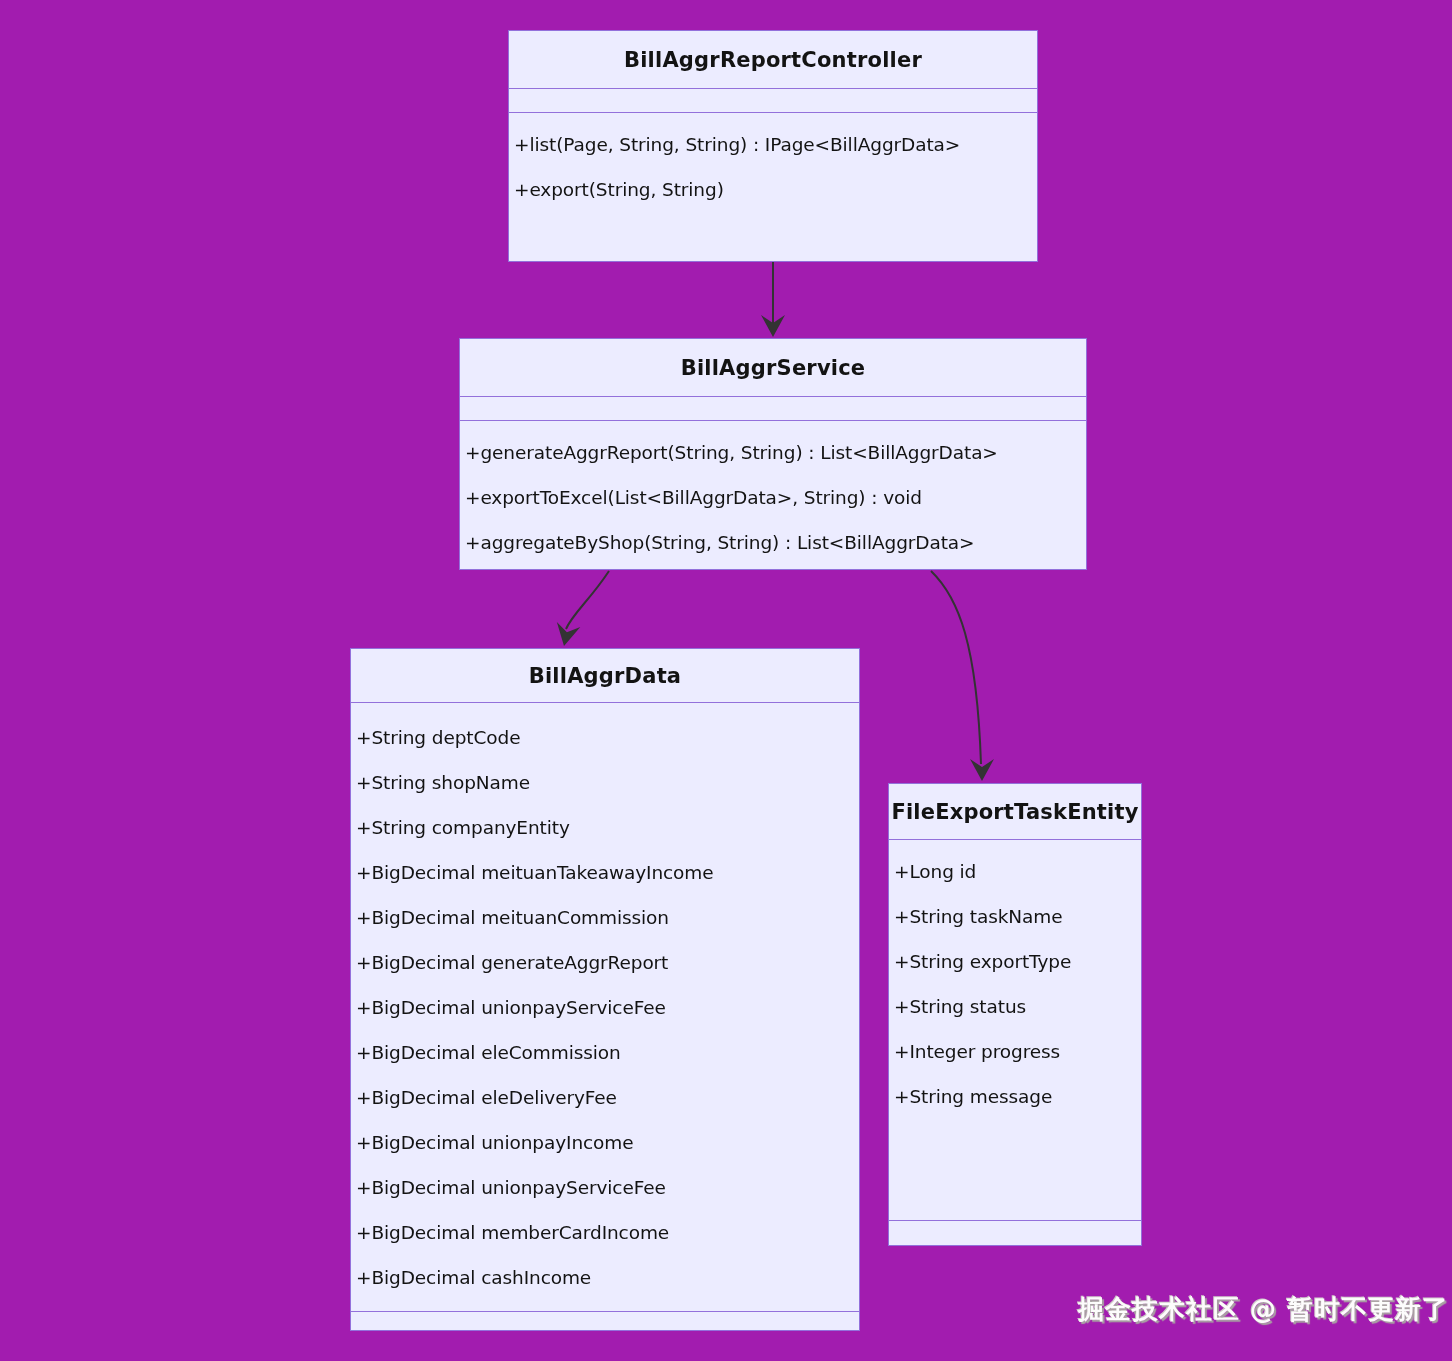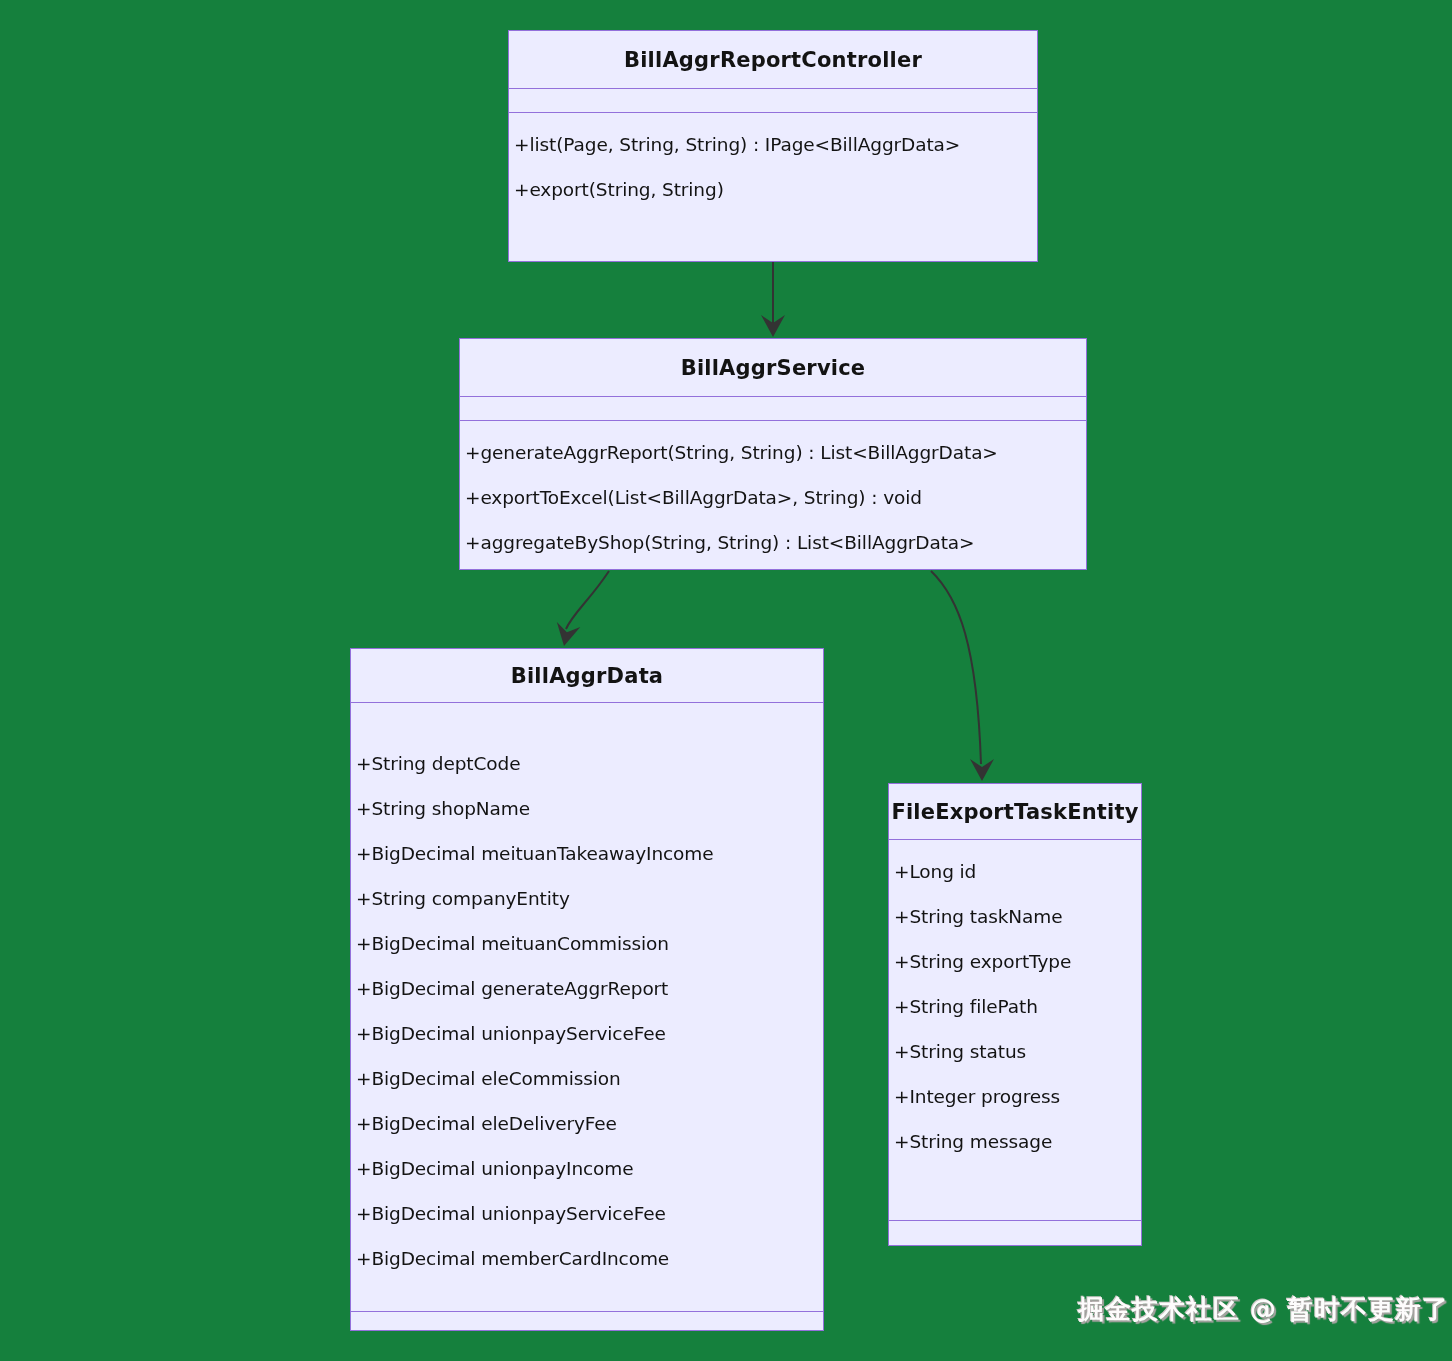--- a/index.html
+++ b/index.html
@@ -5,21 +5,21 @@
   html, body {
     margin: 0;
     padding: 0;
     background: #ffffff;
     font-family: "DejaVu Sans", "Liberation Sans", sans-serif;
   }
   #canvas {
     position: relative;
     width: 1452px;
     height: 1361px;
-    background: #15803d;
+    background: #a21caf;
     overflow: hidden;
   }
   .class-box {
     position: absolute;
     background: #ECECFF;
     border: 1px solid #9370DB;
     box-sizing: border-box;
     display: flex;
     flex-direction: column;
     color: #131313;
@@ -60,21 +60,21 @@
   #box-controller { left: 508px; top: 30px;  width: 530px; height: 232px; }
   #box-controller .box-title { height: 57px; }
   #box-controller .empty-compartment-top { height: 23px; }
   #box-controller .members { padding-top: 9px; }
 
   #box-service { left: 459px; top: 338px; width: 628px; height: 232px; }
   #box-service .box-title { height: 57px; }
   #box-service .empty-compartment-top { height: 23px; }
   #box-service .members { padding-top: 9px; }
 
-  #box-data { left: 350px; top: 648px; width: 474px; height: 683px; gap: 26px; }
+  #box-data { left: 350px; top: 648px; width: 510px; height: 683px; }
   #box-data .box-title { height: 53px; }
   #box-data .members { padding-top: 12px; }
   #box-data .empty-compartment-bottom { height: 18px; }
 
   #box-task { left: 888px; top: 783px; width: 254px; height: 463px; }
   #box-task .box-title { height: 55px; }
   #box-task .members { padding-top: 9px; }
   #box-task .empty-compartment-bottom { height: 24px; }
 
   #relations-layer {
@@ -134,42 +134,41 @@
         <div class="member-row">+exportToExcel(List&lt;BillAggrData&gt;, String) : void</div>
         <div class="member-row">+aggregateByShop(String, String) : List&lt;BillAggrData&gt;</div>
       </div>
   </div>
 
   <div class="class-box" id="box-data">
     <div class="box-title">BillAggrData</div>
     <div class="members">
         <div class="member-row">+String deptCode</div>
         <div class="member-row">+String shopName</div>
+        <div class="member-row">+String companyEntity</div>
         <div class="member-row">+BigDecimal meituanTakeawayIncome</div>
-        <div class="member-row">+String companyEntity</div>
         <div class="member-row">+BigDecimal meituanCommission</div>
         <div class="member-row">+BigDecimal generateAggrReport</div>
         <div class="member-row">+BigDecimal unionpayServiceFee</div>
         <div class="member-row">+BigDecimal eleCommission</div>
         <div class="member-row">+BigDecimal eleDeliveryFee</div>
         <div class="member-row">+BigDecimal unionpayIncome</div>
         <div class="member-row">+BigDecimal unionpayServiceFee</div>
         <div class="member-row">+BigDecimal memberCardIncome</div>
         <div class="member-row">+BigDecimal cashIncome</div>
       </div>
     <div class="empty-compartment-bottom"></div>
   </div>
 
   <div class="class-box" id="box-task">
     <div class="box-title">FileExportTaskEntity</div>
     <div class="members">
         <div class="member-row">+Long id</div>
         <div class="member-row">+String taskName</div>
         <div class="member-row">+String exportType</div>
-        <div class="member-row">+String filePath</div>
         <div class="member-row">+String status</div>
         <div class="member-row">+Integer progress</div>
         <div class="member-row">+String message</div>
       </div>
     <div class="empty-compartment-bottom"></div>
   </div>
 
   <div id="watermark">掘金技术社区 @ 暂时不更新了</div>
 
 </div>

